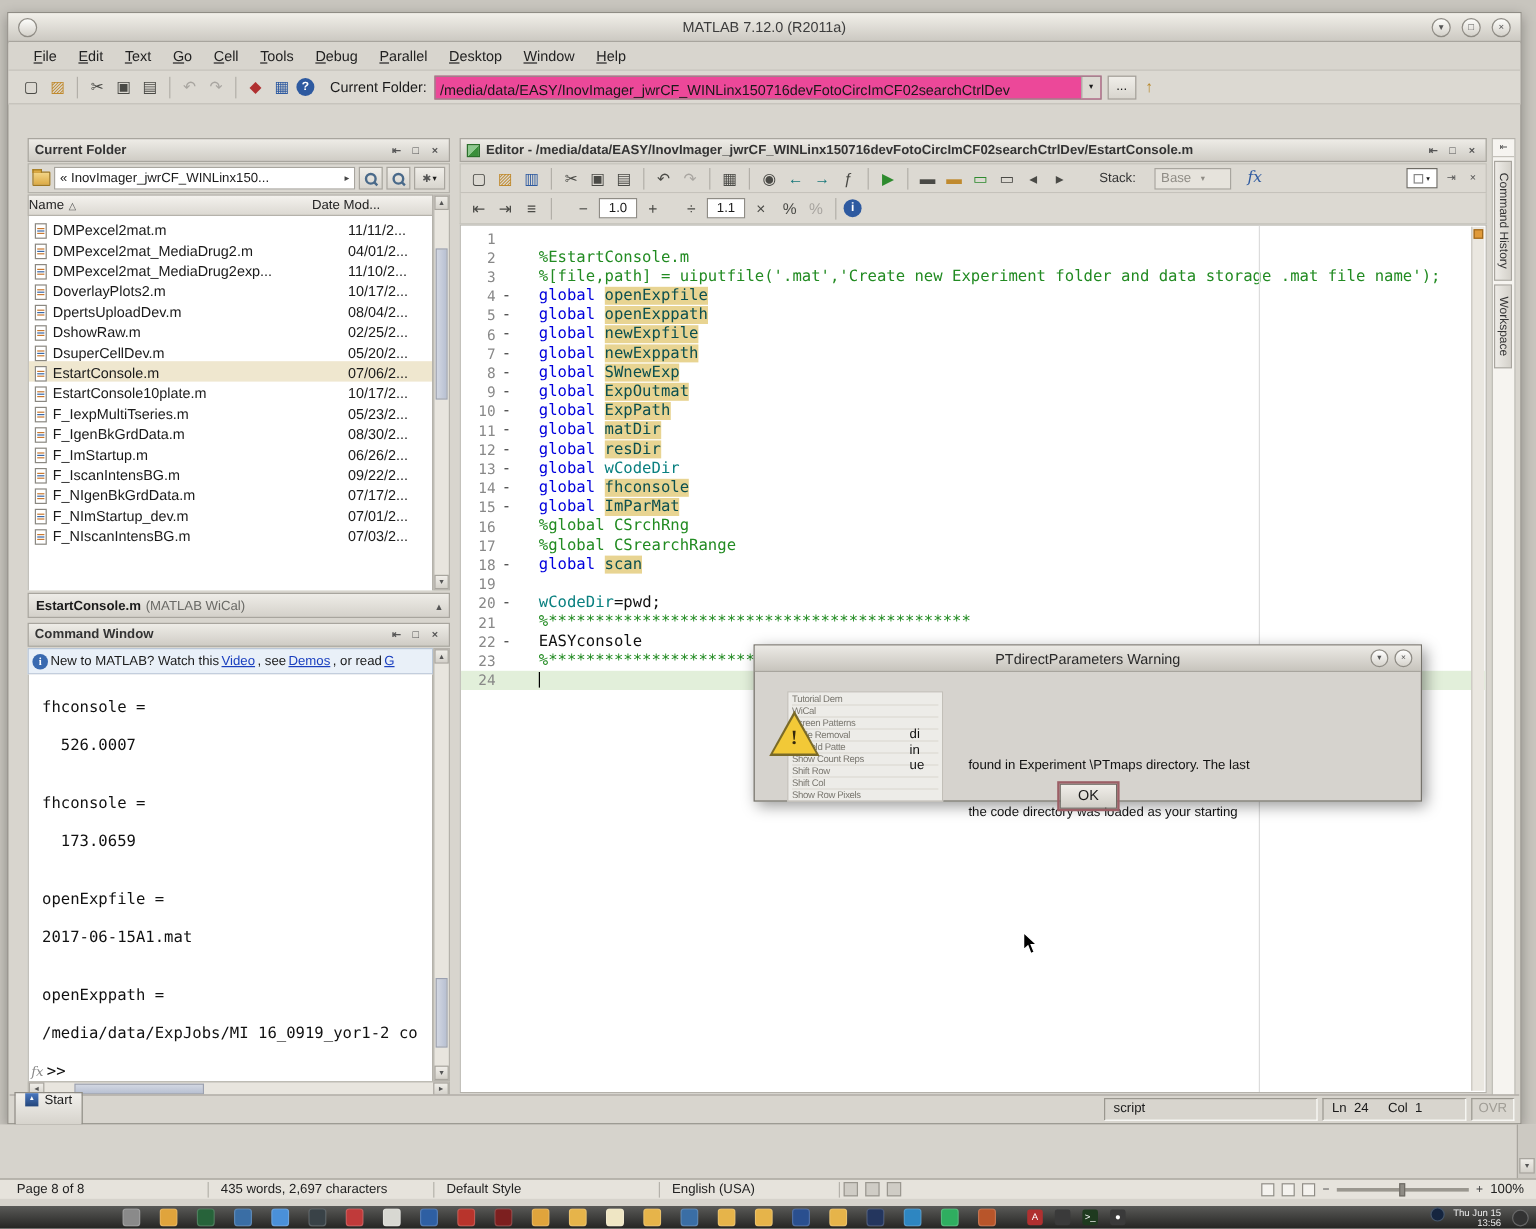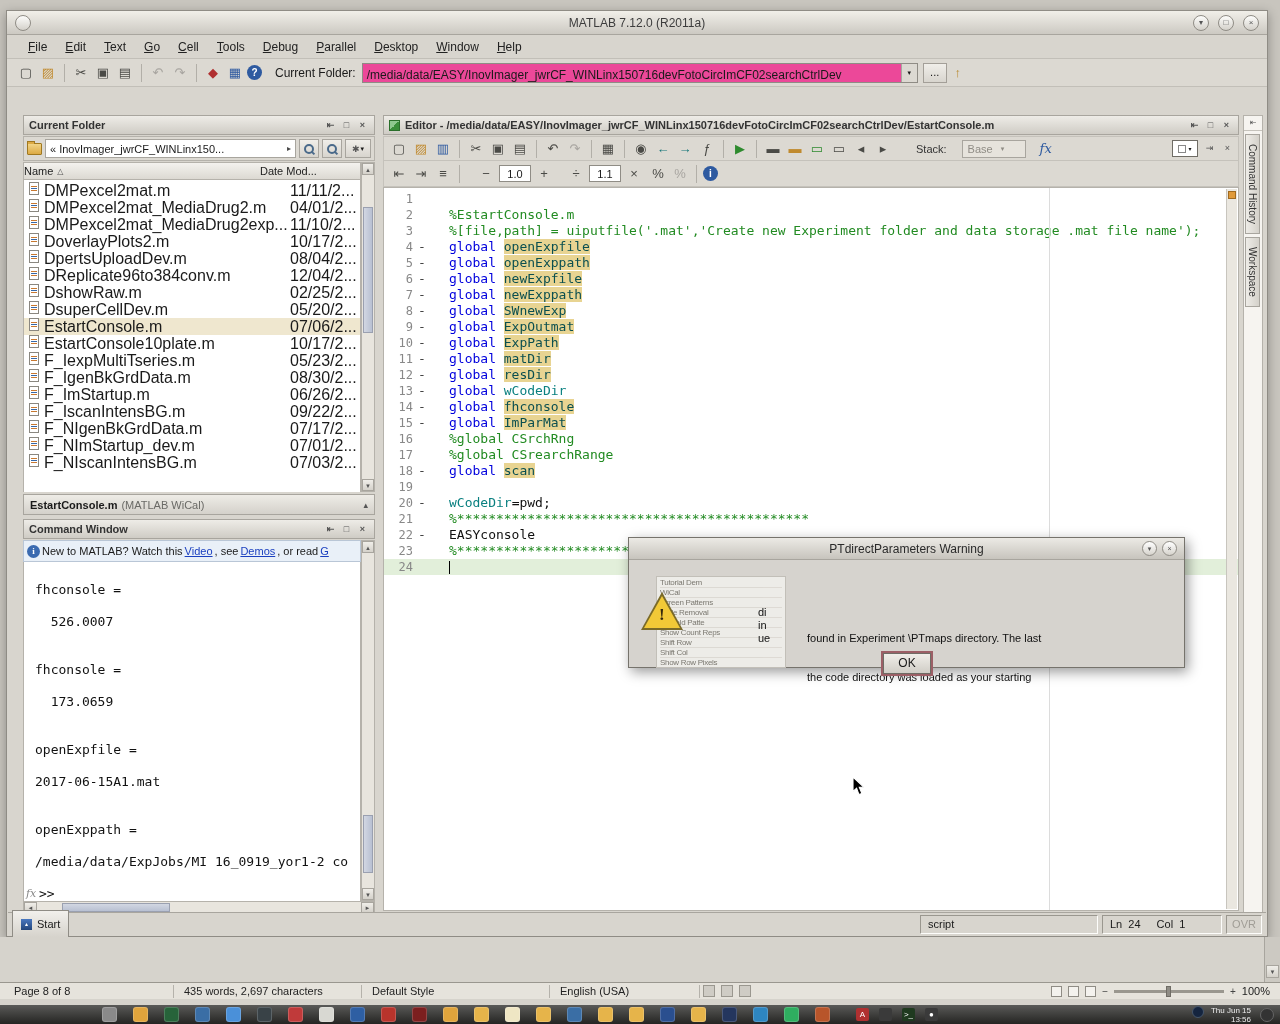--- a/index.html
+++ b/index.html
@@ -46,21 +46,21 @@
 .mini-btn{width:20px;height:19px;border:1px solid #a8a59e;background:linear-gradient(#f0eee9,#d8d5ce);display:inline-flex;align-items:center;justify-content:center;flex:none}
 .mini-btn.wide{width:26px;gap:1px;font-size:7px}
 .mag{position:relative;width:12px;height:12px;display:inline-block}
 .mag::before{content:"";position:absolute;left:1px;top:1px;width:6px;height:6px;border:2px solid #4a6a8a;border-radius:50%}
 .mag::after{content:"";position:absolute;left:8px;top:9px;width:4px;height:2px;background:#4a6a8a;transform:rotate(45deg)}
 .gear{font-size:9px;color:#555}
 .col-head{position:absolute;top:47px;left:0;width:338px;height:18px;background:linear-gradient(#f4f2ee,#dcd9d2);border:1px solid #b5b2ab;display:flex;align-items:center;font-size:11px;color:#222;}
 .ch-name{width:236px;display:flex;align-items:center;gap:4px}
 .sort{font-size:8px;color:#555}
 .file-list{position:absolute;top:65px;left:0;width:338px;height:312px;background:#fff;border-left:1px solid #b5b2ab;border-right:1px solid #b5b2ab;overflow:hidden;padding-top:2px}
-.file-row{height:17px;display:flex;align-items:flex-start;padding-left:5px;font-size:16px;white-space:nowrap}
+.file-row{height:17px;display:flex;align-items:flex-end;padding-left:5px;font-size:12px;white-space:nowrap}
 .file-row.selected{background:#efe7cf}
 .file-ic{width:10px;height:13px;background:#fff;border:1px solid #8a8780;position:relative;margin-right:5px;flex:none}
 .file-ic::before{content:"";position:absolute;left:1px;top:3px;width:6px;height:1px;background:#c87830;box-shadow:0 2px 0 #3868a8,0 4px 0 #c87830}
 .file-name{flex:1;overflow:hidden}
 .file-date{width:70px;flex:none}
 .cf-scroll{position:absolute;top:47px;right:0;width:14px;height:330px;background:#e8e5de;border:1px solid #b5b2ab}
 .scr-btn{display:block;width:12px;height:12px;font-size:6px;line-height:12px;text-align:center;color:#555;background:linear-gradient(#f0eee9,#d4d1ca);border:1px solid #a8a59e}
 .vs .scr-btn{position:absolute;left:0}
 .vs .top{top:0}.vs .bottom{bottom:0}
 .scr-thumb{position:absolute;left:1px;width:10px;background:linear-gradient(90deg,#d2d7e2,#b8c0d2);border:1px solid #9aa0b0}
@@ -112,21 +112,21 @@
 .ln-text{padding-left:21px}
 .tok-c{color:#228b22}.tok-k{color:#0000dd}.tok-v{background:#e8d492;color:#0b4f4f}.tok-t{color:#0a8080}.tok-p{color:#101010}
 
 
 .side-strip{position:absolute;left:1236px;top:104px;width:20px;height:799px;background:#f6f4f0;border:1px solid #b5b2ab}
 .side-dock{height:15px;border-bottom:1px solid #c5c2bb;font-size:8px;text-align:center;line-height:14px;color:#555}
 .side-tab{writing-mode:vertical-rl;padding:9px 1px;border:1px solid #a8a59e;background:linear-gradient(90deg,#eeece7,#d4d1ca);font-size:10px;color:#333;margin:3px 1px 0 1px;text-align:center}
 
 
 .m-status{position:absolute;left:1px;right:1px;bottom:1px;height:23px;background:#d8d5ce;border-top:1px solid #a8a59e;display:flex;align-items:center;padding:0 4px;font-size:11px}
-.start-btn{display:inline-flex;align-items:center;gap:5px;border:1px solid #8f8c85;background:linear-gradient(#f2f0ec,#d6d3cc);height:28px;padding:0 8px}
+.start-btn{display:inline-flex;gap:5px;border:1px solid #8f8c85;background:linear-gradient(#f2f0ec,#d6d3cc);height:28px;padding:0 8px}
 .start-ic{width:11px;height:11px;background:linear-gradient(#4a78c0,#23457a);color:#fff;font-size:6px;line-height:11px;text-align:center}
 .sb-box{height:19px;border:1px solid;border-color:#9a978f #fdfdfb #fdfdfb #9a978f;display:inline-flex;align-items:center;padding:0 7px}
 .sb-script{margin-left:auto;width:178px}
 .sb-lncol{width:120px;margin-left:4px;gap:16px}
 .sb-lncol span{white-space:pre}
 .sb-ovr{width:36px;margin-left:4px;color:#a09d96;justify-content:center}
 
 
 .dialog{position:absolute;left:628px;top:537px;width:557px;height:131px;background:#d6d3ce;border:1px solid #76736c;box-shadow:3px 4px 12px rgba(0,0,0,.4);z-index:50}
 .dlg-title{height:22px;background:linear-gradient(#eceae5,#c7c4bd);border-bottom:1px solid #a8a59e;text-align:center;line-height:22px;font-size:12px;color:#2a2a2a;position:relative}
@@ -273,25 +273,20 @@
           </div>
           <div class="file-row">
             <span class="file-ic"></span>
             <span class="file-name">DoverlayPlots2.m</span>
             <span class="file-date">10/17/2...</span>
           </div>
           <div class="file-row">
             <span class="file-ic"></span>
             <span class="file-name">DpertsUploadDev.m</span>
             <span class="file-date">08/04/2...</span>
-          </div>
-          <div class="file-row">
-            <span class="file-ic"></span>
-            <span class="file-name">DReplicate96to384conv.m</span>
-            <span class="file-date">12/04/2...</span>
           </div>
           <div class="file-row">
             <span class="file-ic"></span>
             <span class="file-name">DshowRaw.m</span>
             <span class="file-date">02/25/2...</span>
           </div>
           <div class="file-row">
             <span class="file-ic"></span>
             <span class="file-name">DsuperCellDev.m</span>
             <span class="file-date">05/20/2...</span>

